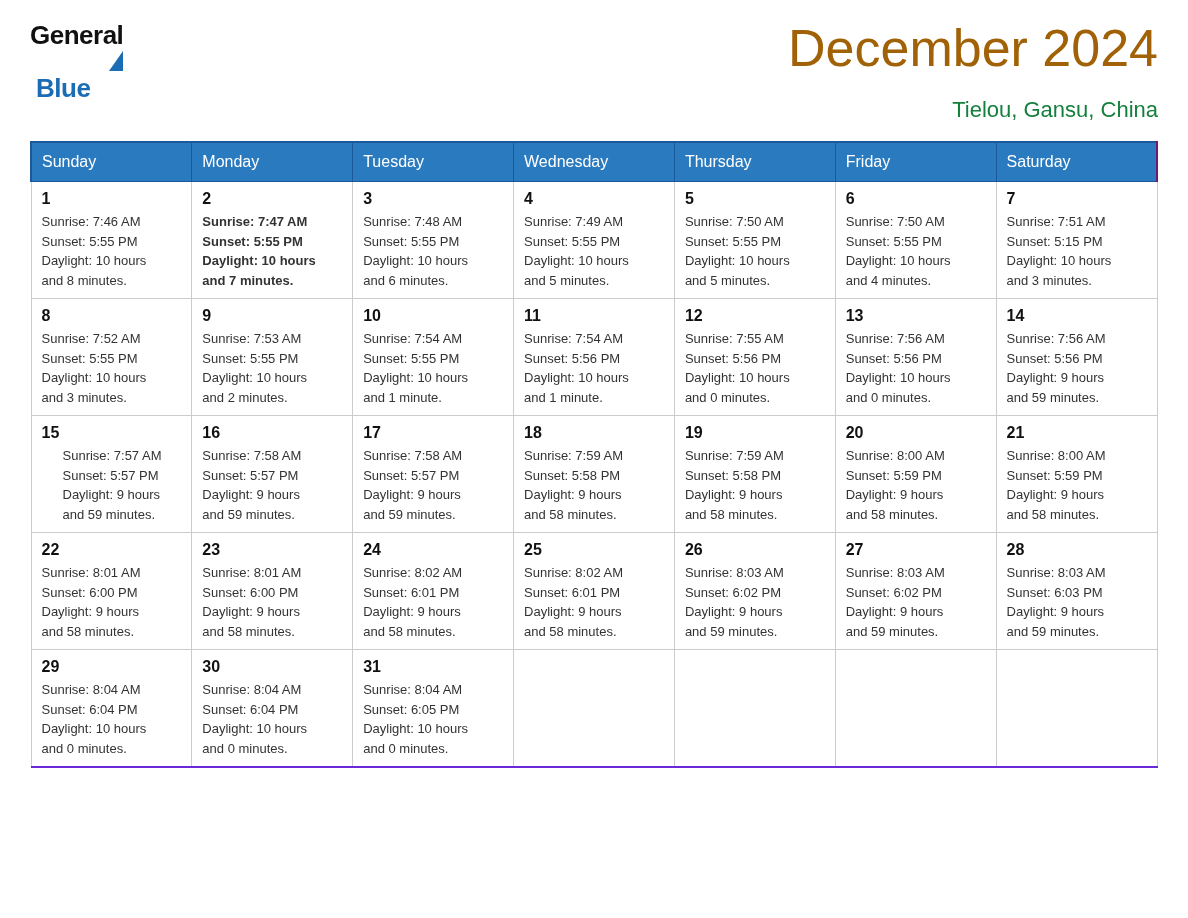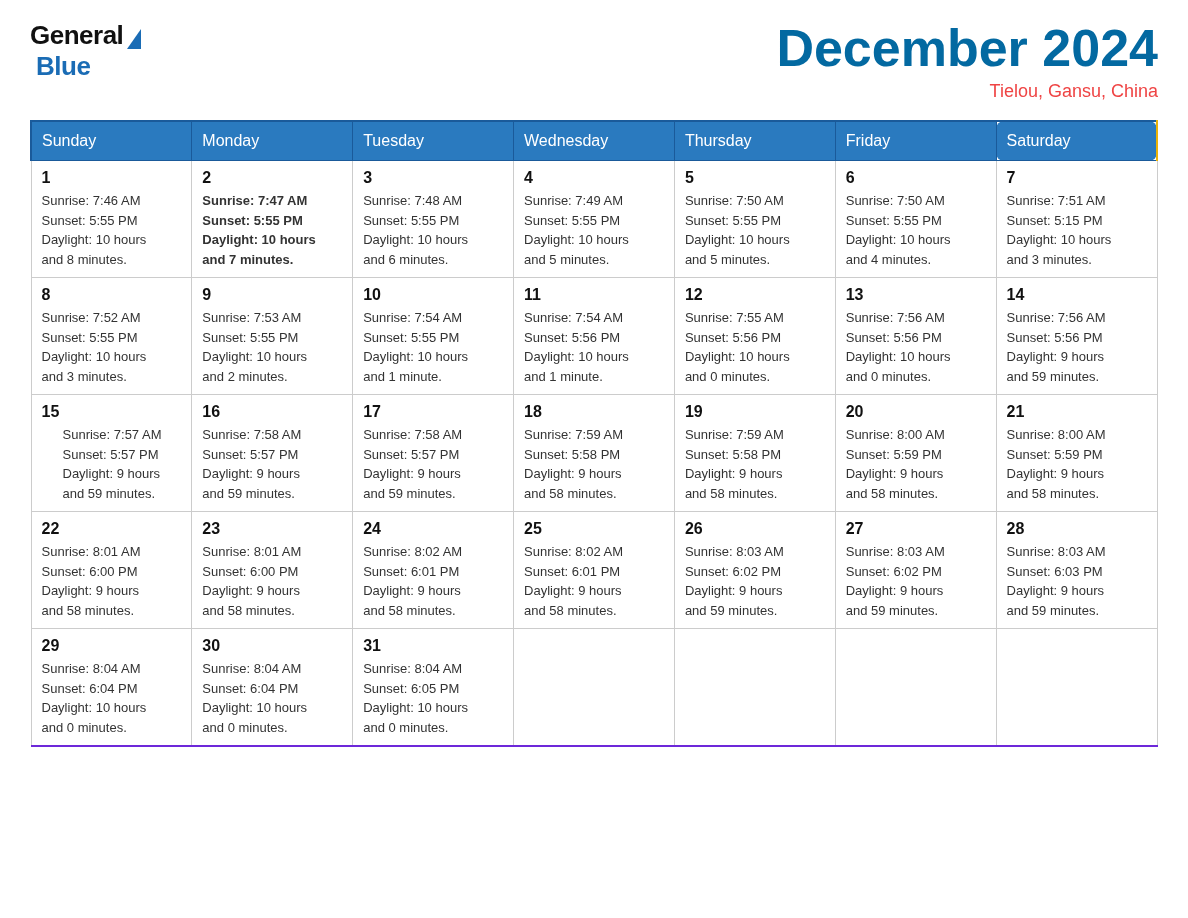--- a/index.html
+++ b/index.html
@@ -44,28 +44,28 @@
       border-bottom: 20px solid #1a6cb5;
       display: inline-block;
       margin-left: 4px;
       margin-bottom: 2px;
     }
     .title-block {
       text-align: right;
     }
     .month-title {
       font-size: 52px;
-      font-weight: bold;
-      color: #0369a1;
+      font-weight: normal;
+      color: #a16207;
       line-height: 1.1;
     }
     .location {
-      font-size: 18px;
-      color: #ef4444;
-      margin-top: 4px;
+      font-size: 22px;
+      color: #15803d;
+      margin-top: 20px;
     }
     .calendar {
       width: 100%;
       border-collapse: collapse;
     }
     .calendar th {
       background: #2a7abf;
       color: #fff;
       font-size: 16px;
       font-weight: normal;
@@ -95,29 +95,28 @@
     .empty-cell {
       background: #fff;
     }
     tr:last-child td {
       border-bottom: 2px solid #6d28d9;
     }
     thead tr th:first-child {
       border-left: 2px solid #1a5a9a;
     }
     thead tr th:last-child {
-      border-right: 2px solid #eab308;
-      border-radius: 8px;
+      border-right: 2px solid #701a75;
     }
     thead tr {
       border-top: 2px solid #1a5a9a;
     }
     .logo-row {
       display: flex;
-      flex-direction: row;
+      flex-direction: column;
       align-items: flex-end;
     }
   </style>
 </head>
 <body>
 
 <div class="header">
   <div class="logo">
     <div class="logo-row">
       <span class="logo-general">General</span>

